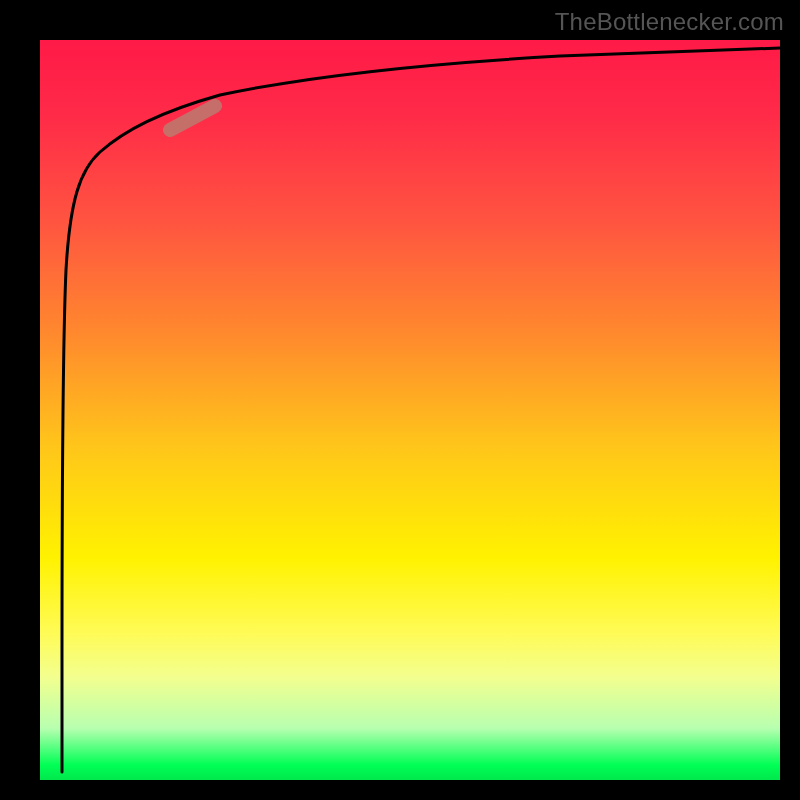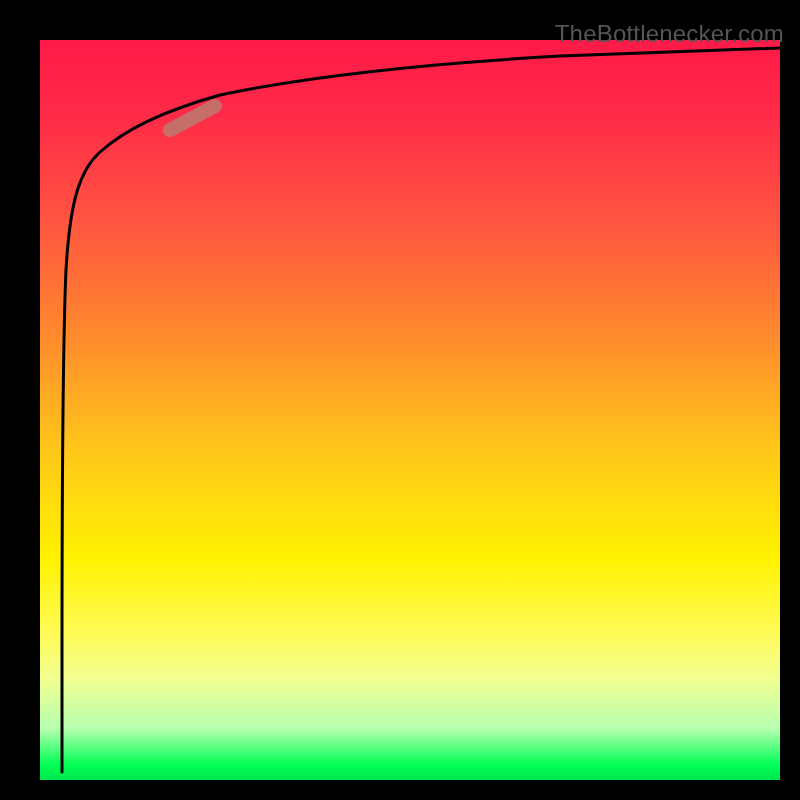--- a/index.html
+++ b/index.html
@@ -31,21 +31,21 @@
       #fff200 70%,
       #fffb55 80%,
       #f3ff8e 86%,
       #b8ffb0 93%,
       #00ff55 98%,
       #00e84d 100%
     );
   }
   .watermark {
     position: absolute;
-    top: 20px;
+    top: 8px;
     right: 16px;
     color: #555;
     font-size: 24px;
     font-weight: 500;
     letter-spacing: 0.2px;
     z-index: 5;
   }
   .curve-svg {
     position: absolute;
     left: 0;

